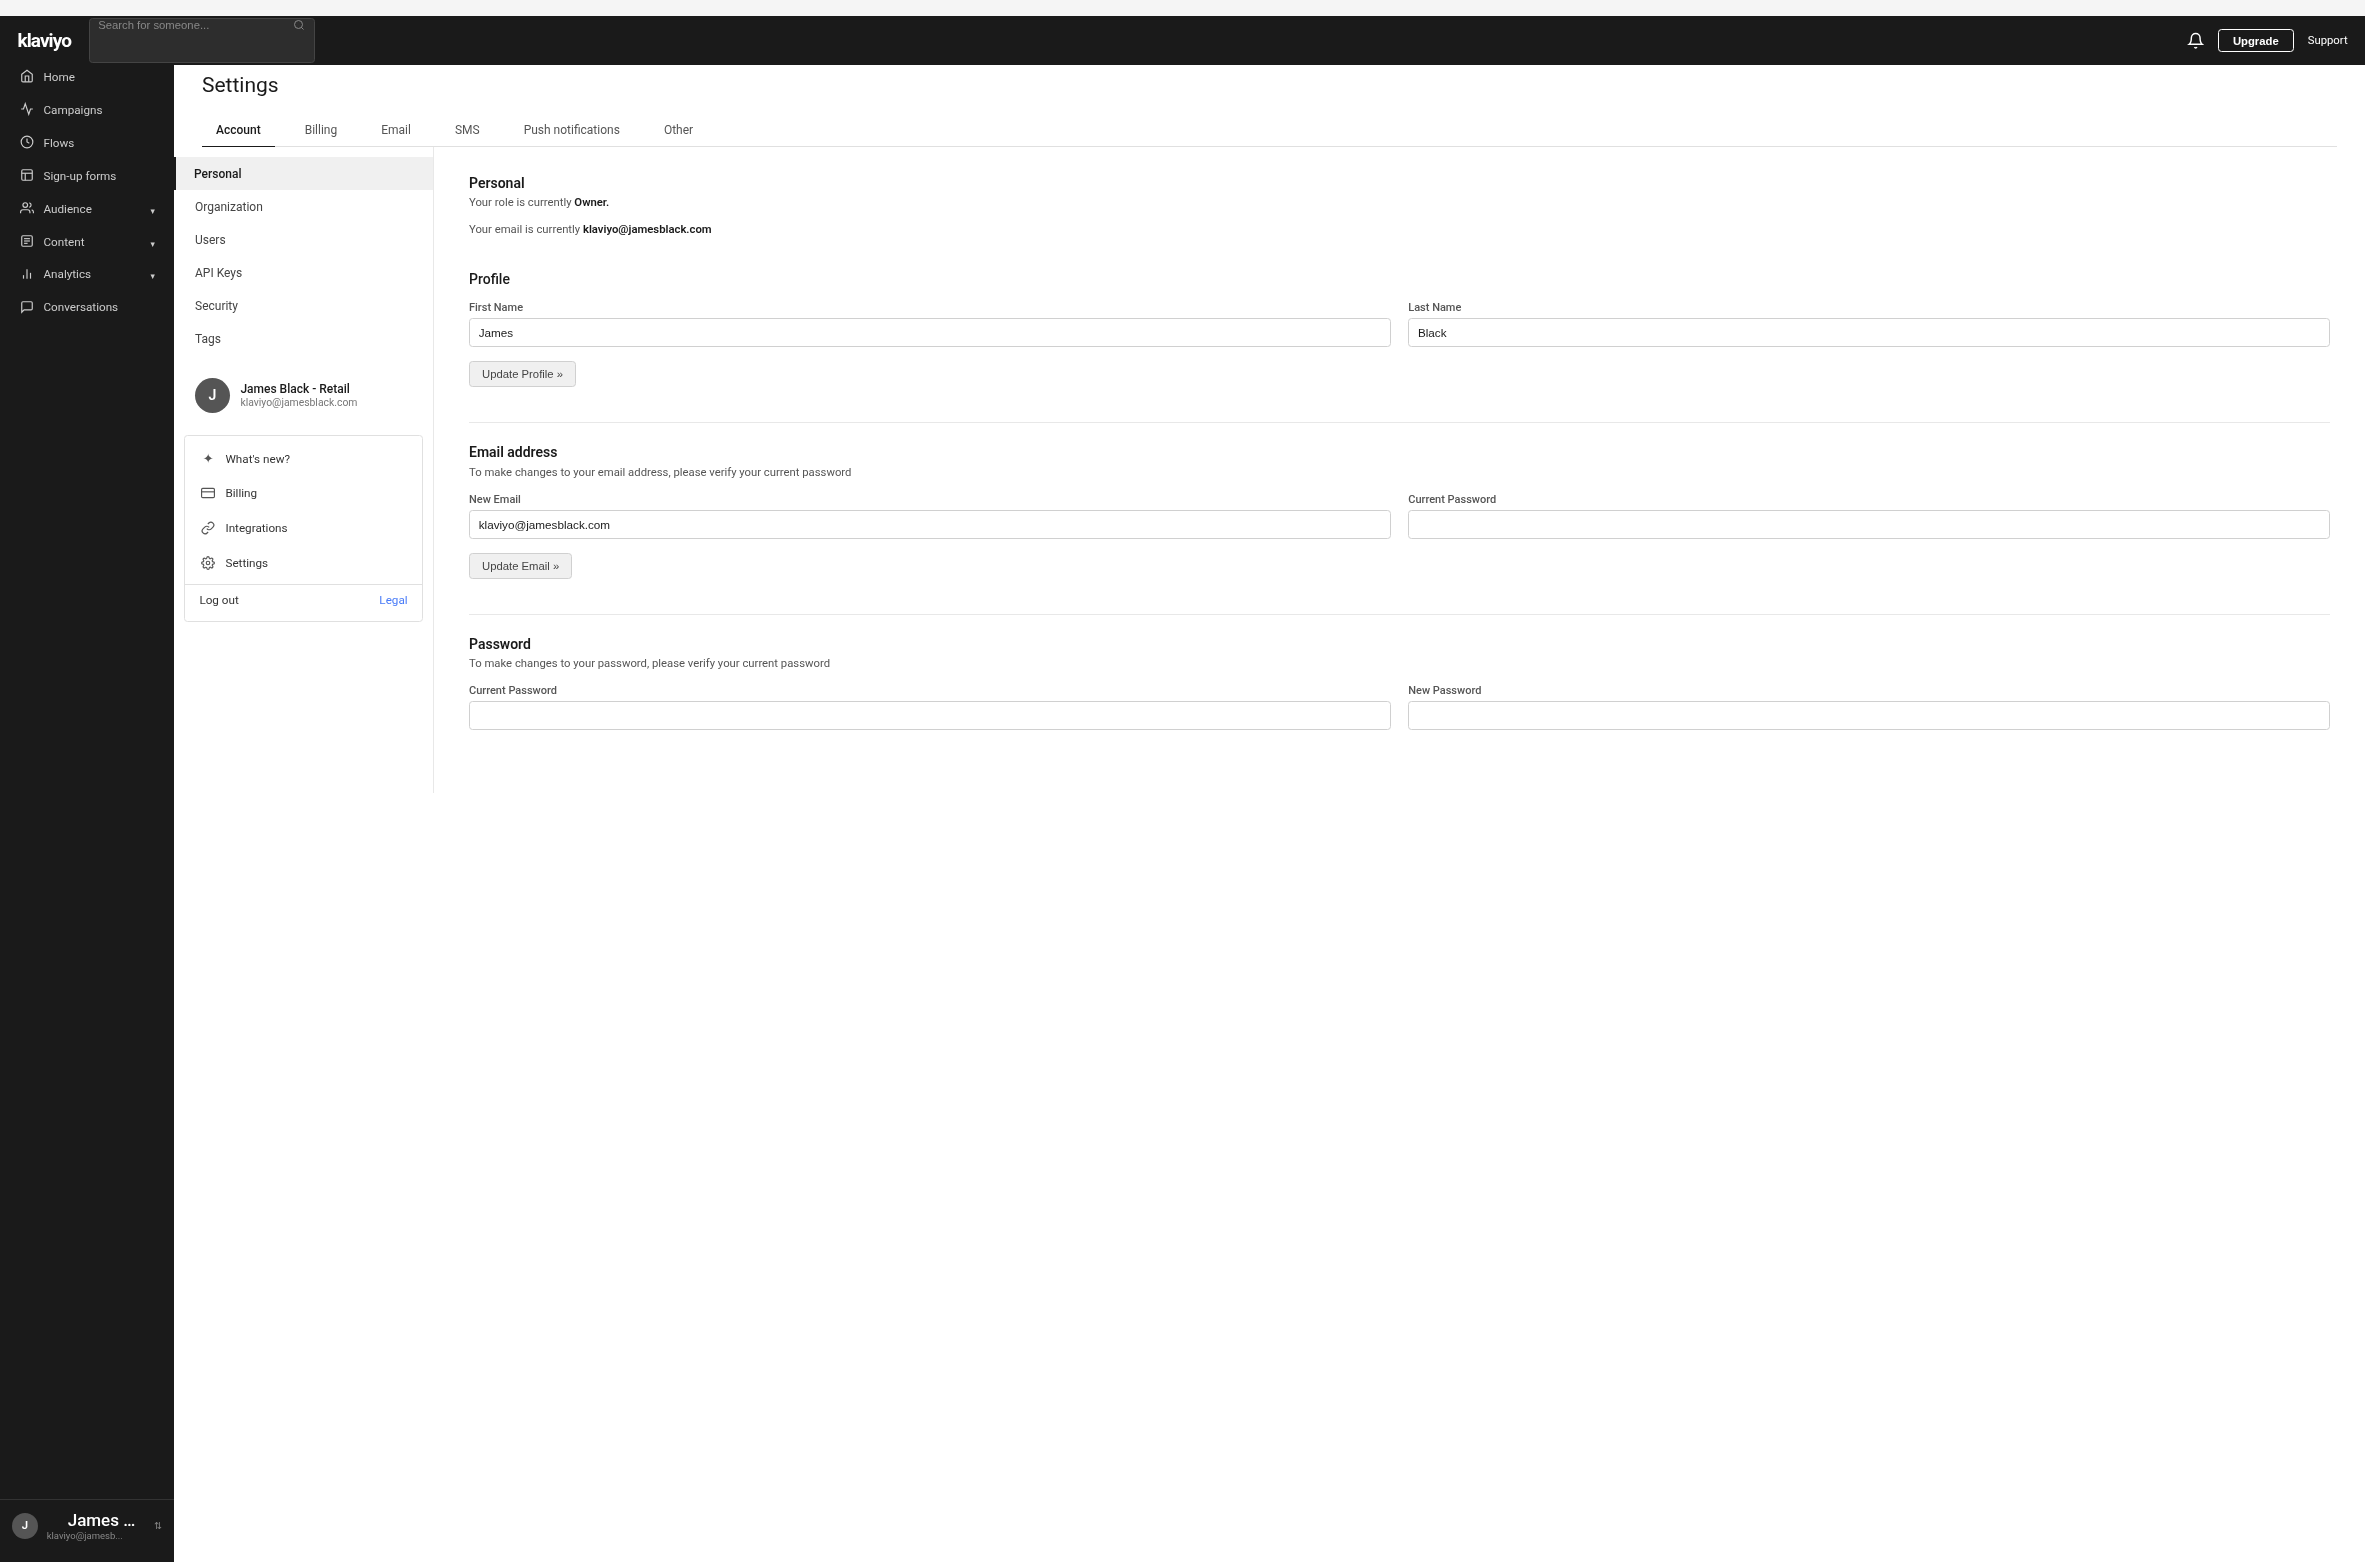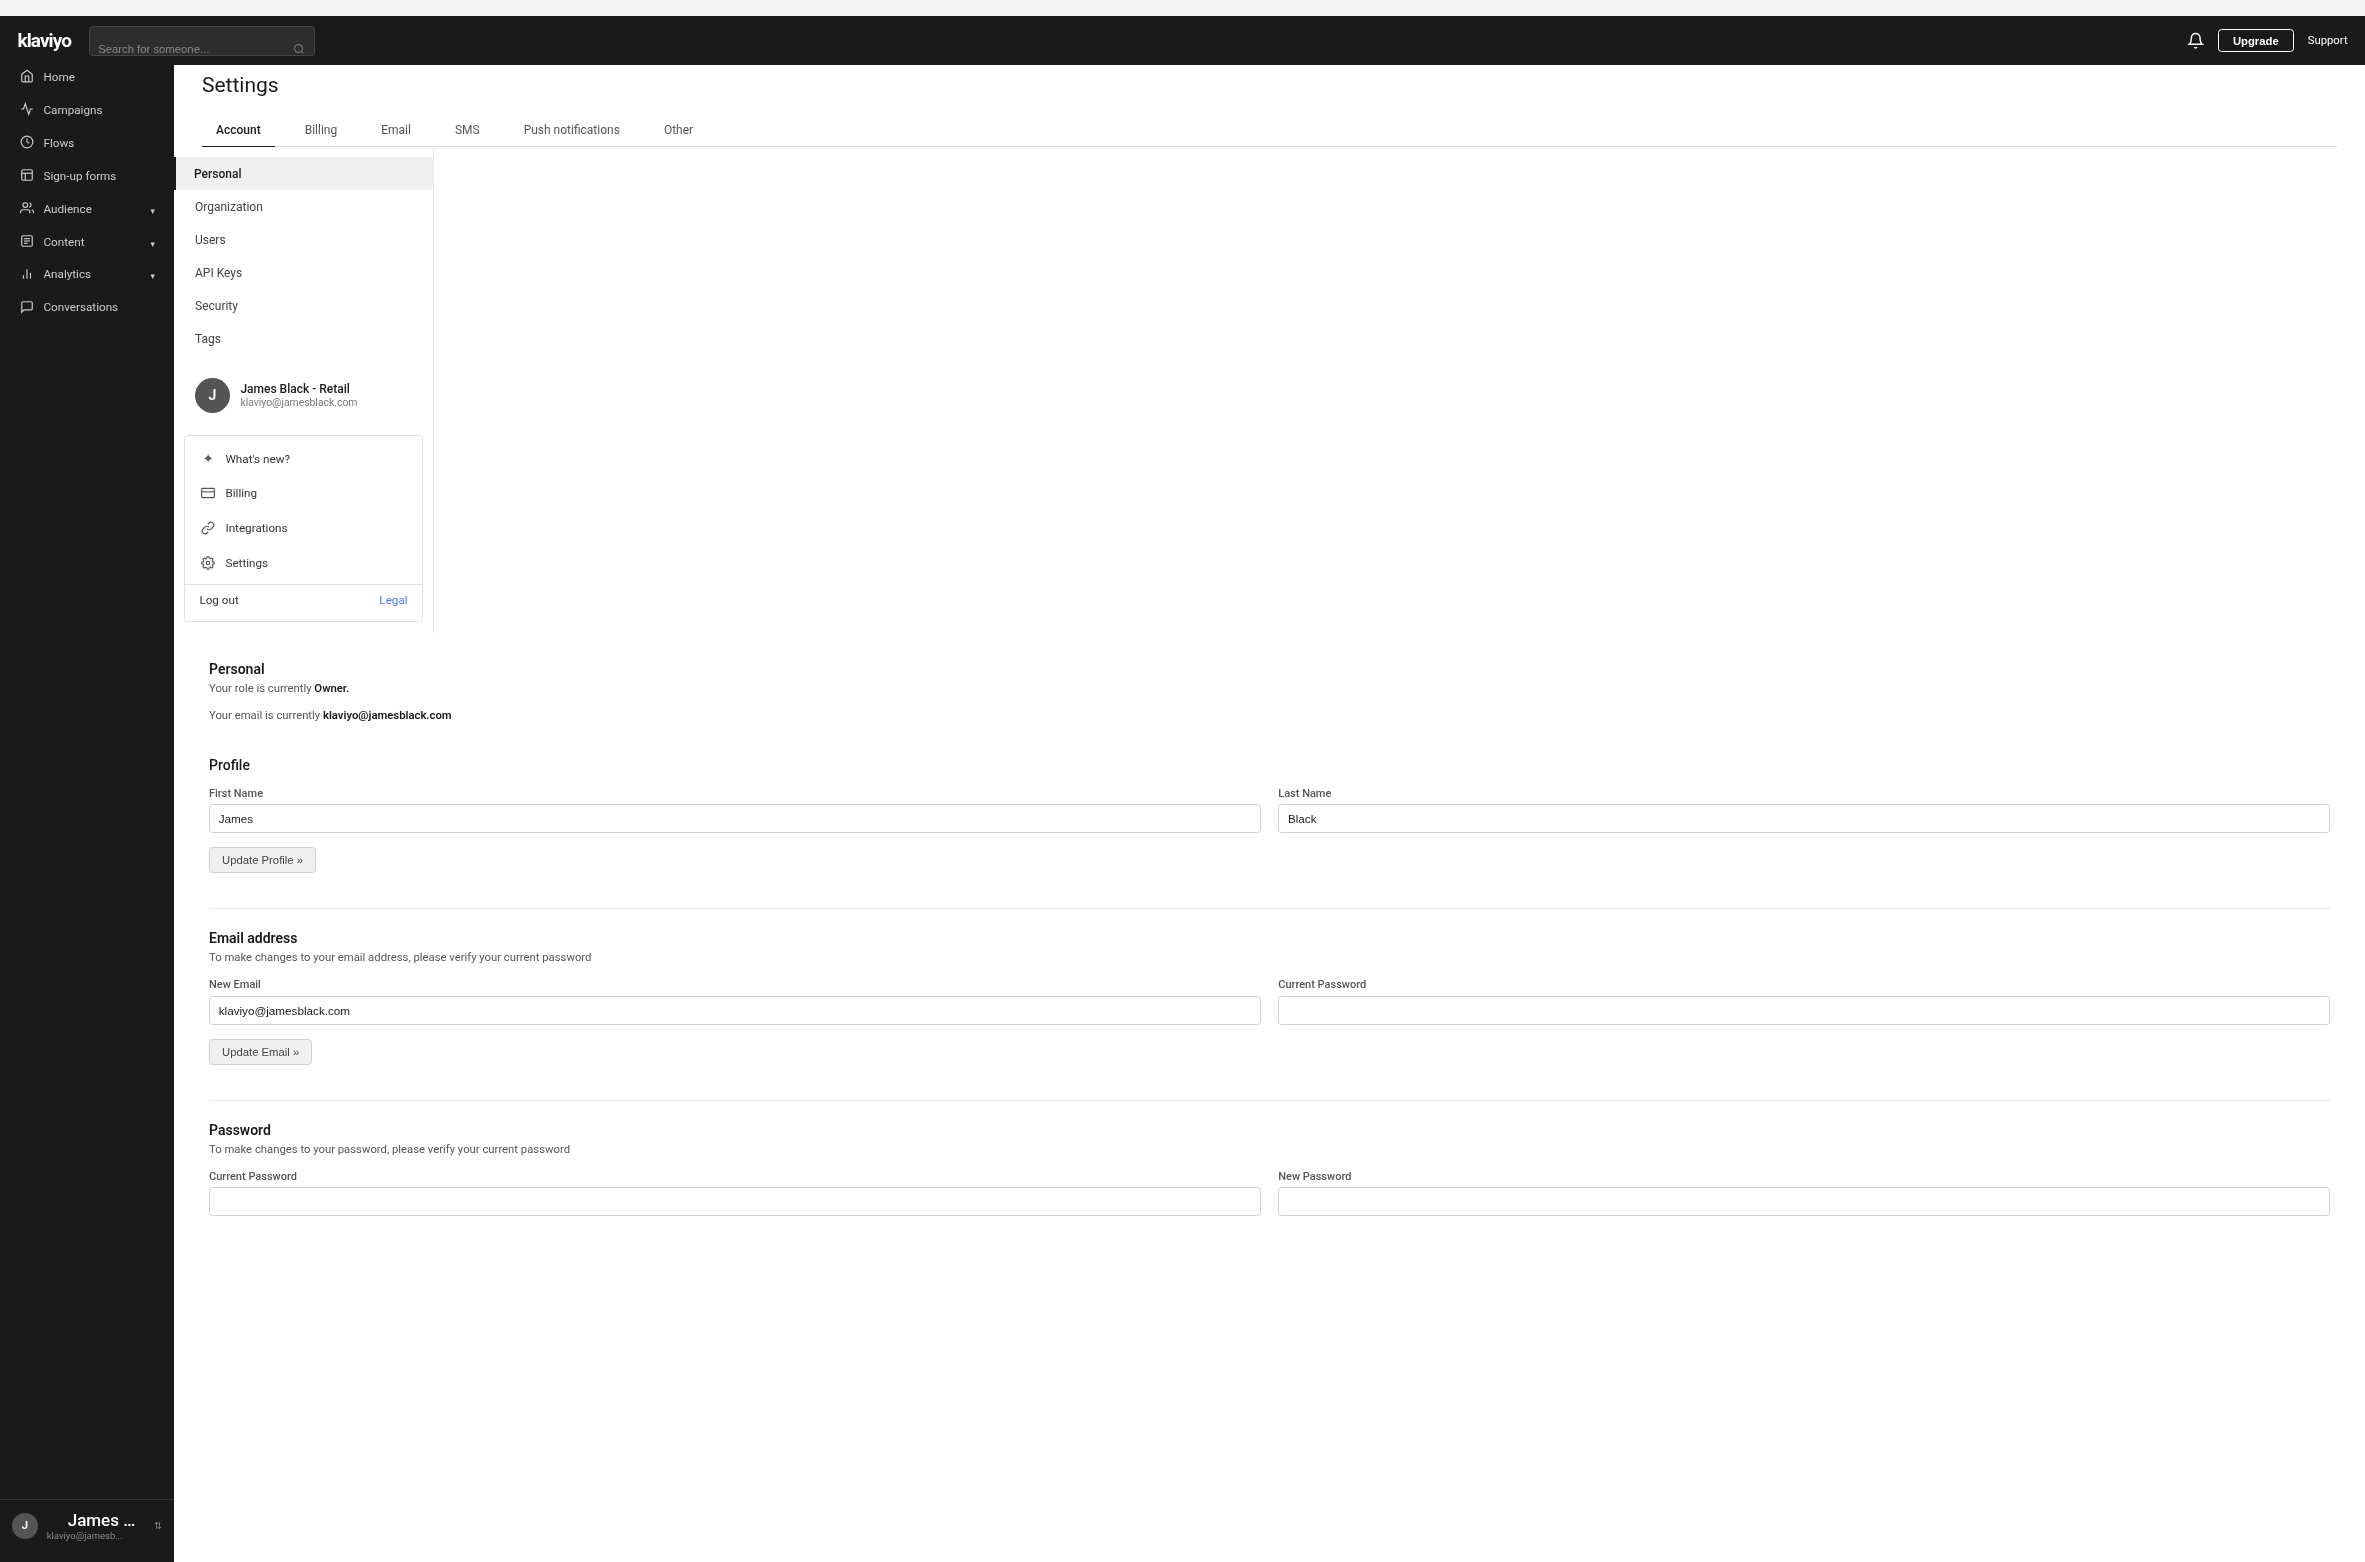--- a/index.html
+++ b/index.html
@@ -22,26 +22,26 @@
       font-weight: 700;
       letter-spacing: -0.9px;
       margin-right: 17.4px;
       display: flex;
       align-items: center;
     }
     .topnav-logo span { color: #fff; }
     .topnav-search {
       flex: 0 0 226px;
       display: flex;
-      align-items: flex-end;
+      align-items: flex-start;
       background: #2d2d2d;
       border: 0.9px solid #444;
       border-radius: 3.5px;
       padding: 0 8.7px;
-      height: 30px;
+      height: 45px;
     }
     .topnav-search input {
       background: none;
       border: none;
       outline: none;
       color: #aaa;
       font-size: 11.3px;
       flex: 1;
     }
     .topnav-search input::placeholder { color: #888; }
@@ -148,21 +148,20 @@
       color: #555;
       border-bottom: 1.7px solid transparent;
       margin-bottom: -0.9px;
     }
     .tab.active { color: #1a1a1a; border-bottom: 1.7px solid #1a1a1a; font-weight: 500; }
 
     
     .settings-body {
       display: flex;
       padding: 0;
-      flex-direction: column;
     }
     .settings-sidebar {
       width: 260px;
       flex-shrink: 0;
       border-right: 0.9px solid #e8e8e8;
       padding: 10.4px 0;
     }
     .settings-nav-item {
       padding: 9.5px 21px;
       cursor: pointer;

